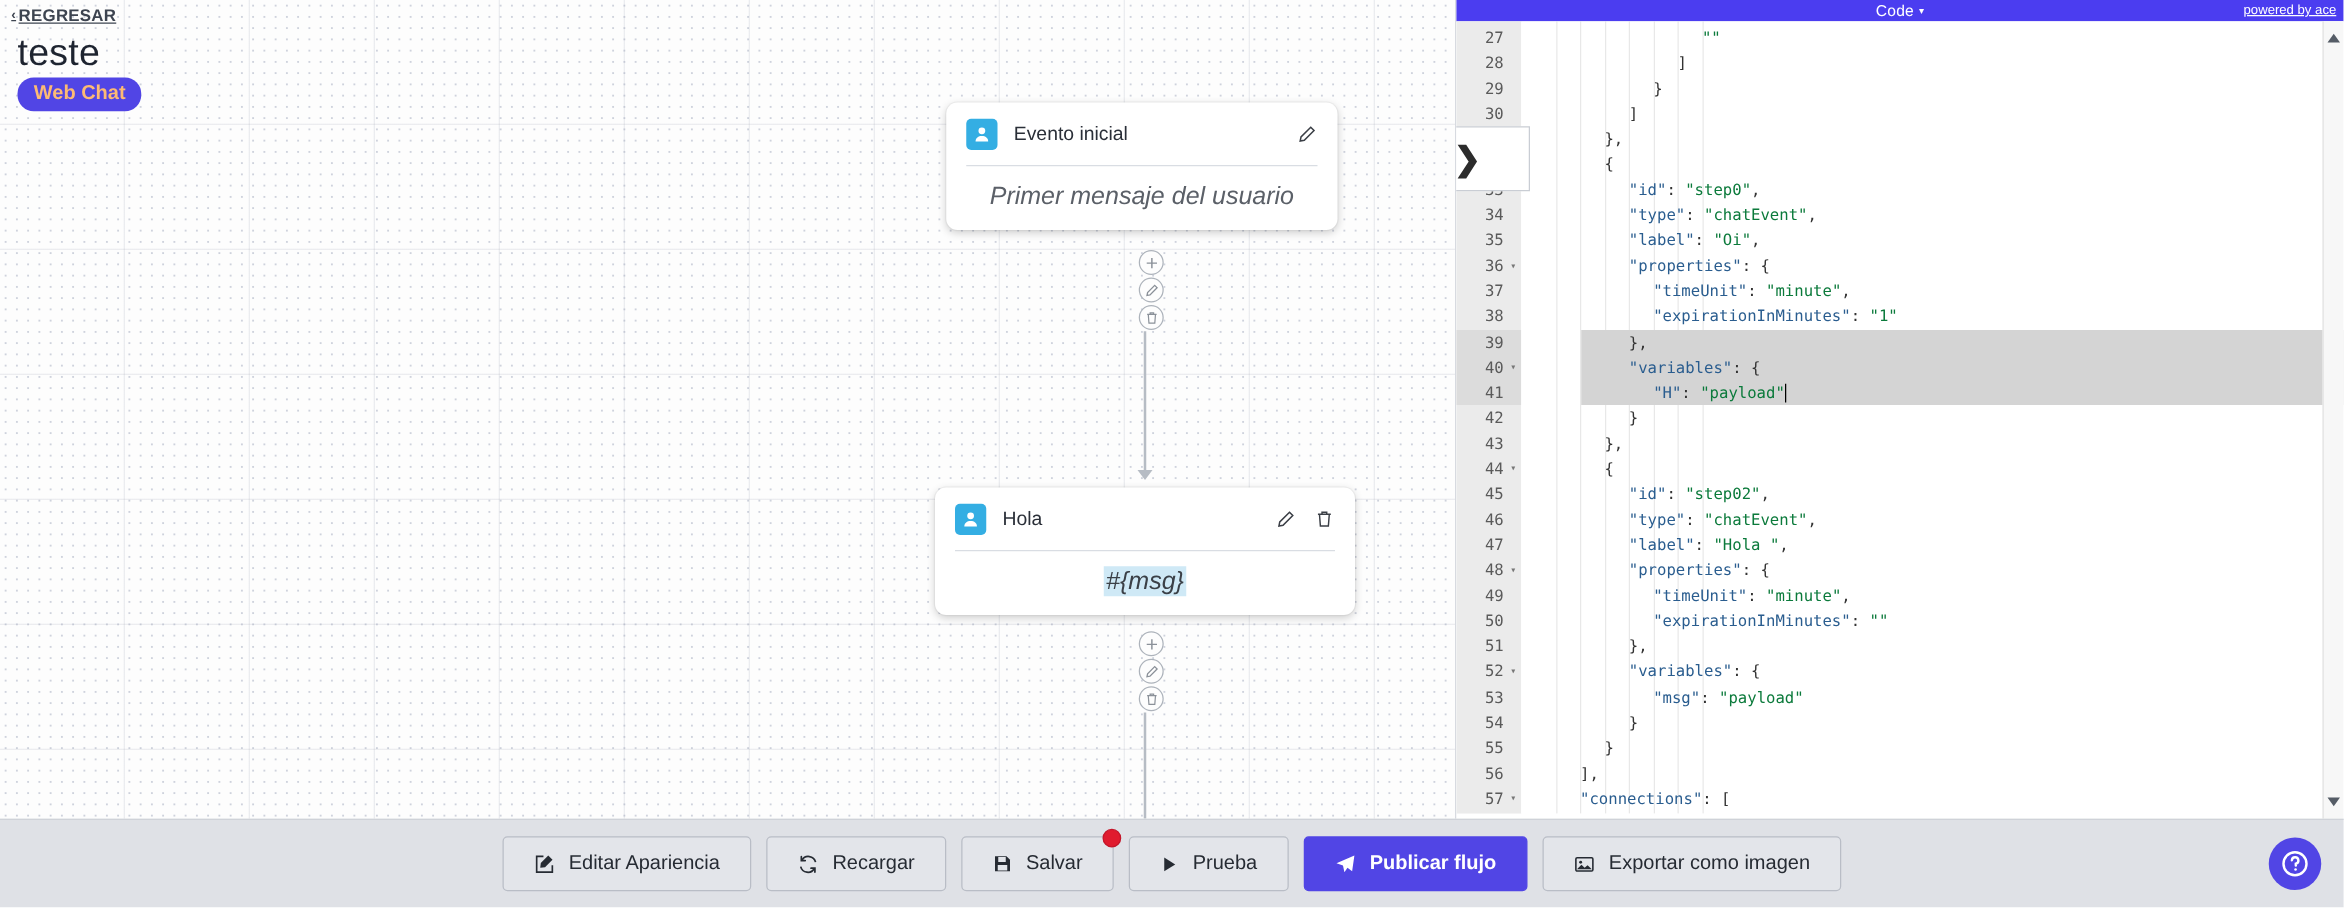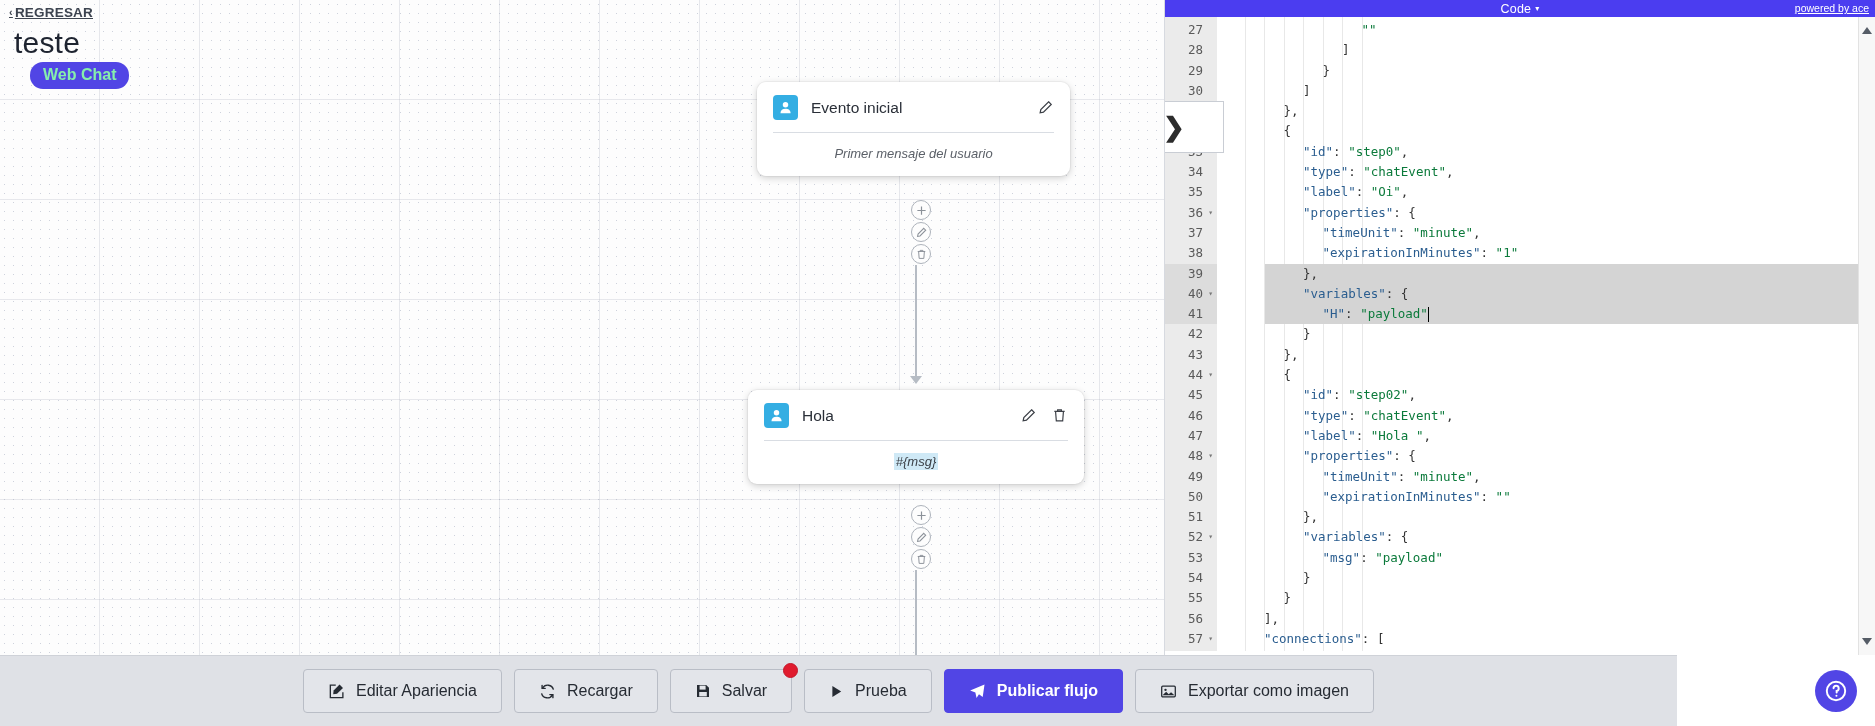--- a/index.html
+++ b/index.html
@@ -31,22 +31,22 @@
     font-size: 13.5px; font-weight: 700; letter-spacing: .2px;
     color: #3d4450; text-decoration: underline; cursor: pointer;
     display: flex; align-items: center; gap: 2px;
   }
   #back-link .chev { font-size: 11px; line-height: 1; }
   #page-title {
     position: absolute; left: 14px; top: 26px;
     font-size: 30px; font-weight: 400; color: #1e2430; letter-spacing: .2px;
   }
   #channel-badge {
-    position: absolute; left: 30px; top: 62px;
-    background: #5145e5; color: #86efac;
+    position: absolute; left: 14px; top: 62px;
+    background: #5145e5; color: #fdba74;
     font-size: 16px; font-weight: 700;
     padding: 4px 13px 5px; border-radius: 13px;
     line-height: 1.1;
   }
 
   
   .node {
     position: absolute;
     background: #fff;
     border-radius: 9px;
@@ -69,21 +69,21 @@
   }
   .node-act {
     width: 18px; height: 18px; flex: 0 0 18px;
     display: flex; align-items: center; justify-content: center;
     cursor: pointer; color: #3b3f46;
   }
   .node-divider { height: 1px; background: #d9dde3; margin: 0 16px; }
   .node-body {
     padding: 13px 16px 15px;
     text-align: center;
-    font-size: 13px; font-style: italic; color: #5b6068;
+    font-size: 20px; font-style: italic; color: #5b6068;
   }
   .node-body .tag {
     background: #cfe9f6; color: #3b4047; padding: 1px 2px; font-style: italic;
   }
 
   
   .connector { position: absolute; width: 26px; }
   .conn-btn {
     width: 20px; height: 20px; margin: 0 3px 2px;
     border-radius: 50%;
@@ -206,21 +206,21 @@
   #ed-scroll .arrow-up, #ed-scroll .arrow-dn {
     position: absolute; left: 3px; width: 0; height: 0;
     border-left: 5px solid transparent; border-right: 5px solid transparent;
   }
   #ed-scroll .arrow-up { top: 10px; border-bottom: 7px solid #555c66; }
   #ed-scroll .arrow-dn { bottom: 10px; border-top: 7px solid #555c66; }
 
   
   #toolbar {
     position: absolute; left: 0; bottom: 0;
-    width: 1677px; height: 71px;
+    width: 1875px; height: 71px;
     background: #dfe1e6;
     border-top: 1px solid #cfd2d8;
     display: flex; align-items: center; justify-content: center;
     gap: 12px;
   }
   .tb-btn {
     position: relative;
     height: 44px; min-width: 116px;
     background: #e3e5ea;
     border: 1px solid #b9bdc6;

